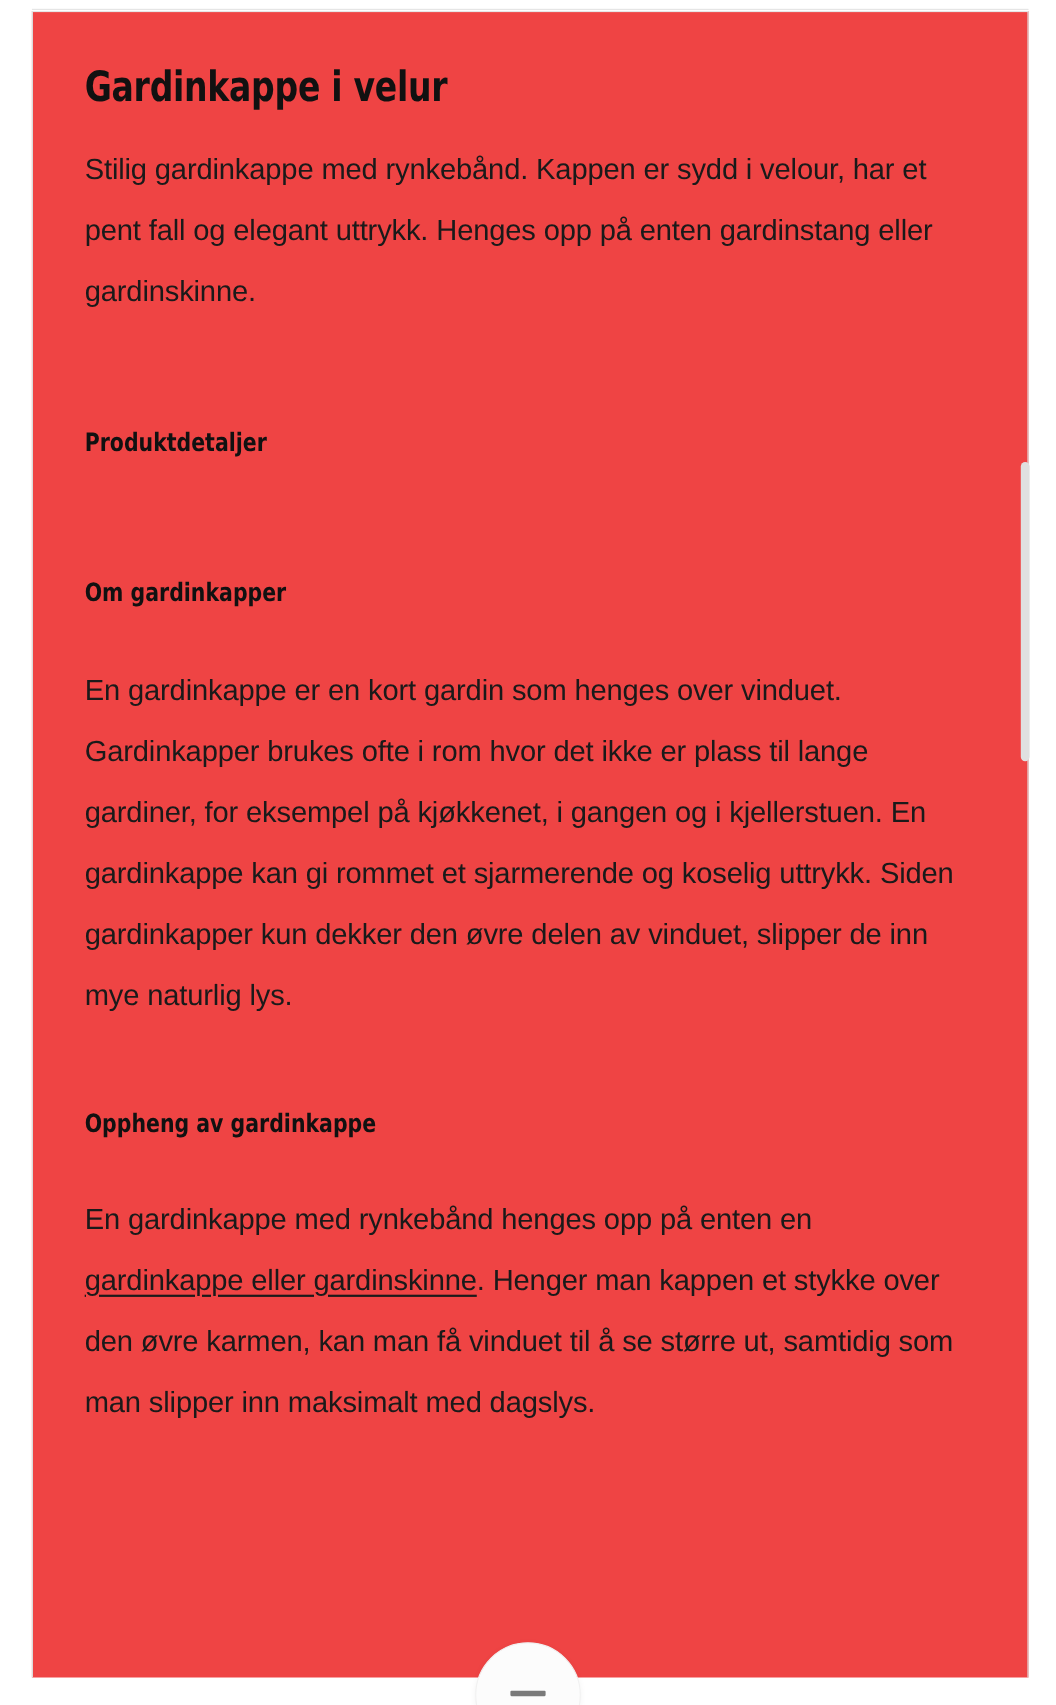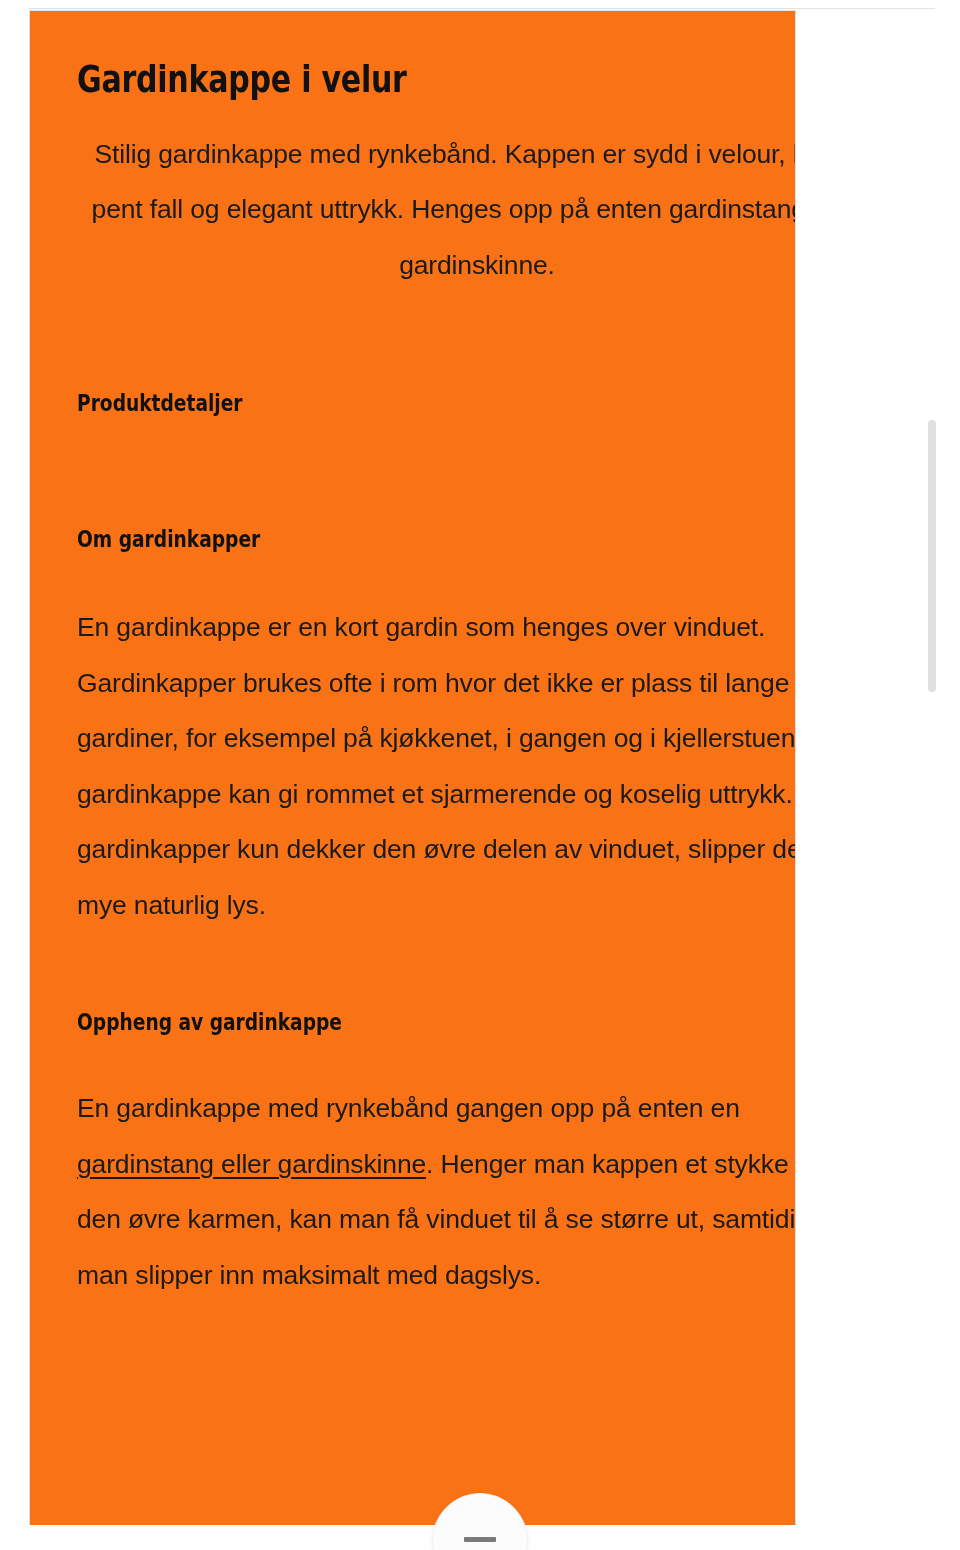--- a/index.html
+++ b/index.html
@@ -24,26 +24,26 @@
     top: 8px;
     height: 1px;
     background: #e3e3e3;
   }
 
   
   .panel {
     position: absolute;
     left: 29px;
     top: 10px;
-    width: 767px;
+    width: 906px;
     height: 1515px;
     border-left: 1px solid #dcdcdc;
     border-top: 1px solid #e6e6e6;
     border-right: 1px solid #dcdcdc;
-    background: #f97316;
+    background: #ef4444;
     box-sizing: border-box;
     overflow: hidden;
   }
 
   .content {
     position: absolute;
     left: 47px;
     top: 0;
     width: 800px;
   }
@@ -64,21 +64,20 @@
   p.lead, p.body-text {
     font-size: 26.5px;
     line-height: 55.5px;
     color: #1a1a1a;
     margin: 0;
     letter-spacing: -0.15px;
   }
 
   p.lead {
     padding-top: 25px;
-    text-align: center;
   }
 
   h2.section-heading {
     font-family: "DejaVu Sans Condensed", "Liberation Sans Narrow", "Liberation Sans", sans-serif;
     font-weight: 700;
     font-size: 23px;
     color: #111111;
     margin: 0;
     letter-spacing: 0px;
     transform: scaleX(0.9);
@@ -205,21 +204,21 @@
     <div class="spacer-after-om-head"></div>
 
     <p class="body-text">En gardinkappe er en kort gardin som henges over vinduet. Gardinkapper brukes ofte i rom hvor det ikke er plass til lange gardiner, for eksempel på kjøkkenet, i gangen og i kjellerstuen. En gardinkappe kan gi rommet et sjarmerende og koselig uttrykk. Siden gardinkapper kun dekker den øvre delen av vinduet, slipper de inn mye naturlig lys.</p>
 
     <div class="spacer-after-om-body"></div>
 
     <h2 class="section-heading">Oppheng av gardinkappe</h2>
 
     <div class="spacer-after-opp-head"></div>
 
-    <p class="body-text"><span>En gardinkappe med rynkebånd gangen opp på enten en </span><a class="inline-link" href="#">gardinstang eller gardinskinne</a><span>. Henger man kappen et stykke over den øvre karmen, kan man få vinduet til å se større ut, samtidig som man slipper inn maksimalt med dagslys.</span></p>
+    <p class="body-text"><span>En gardinkappe med rynkebånd henges opp på enten en </span><a class="inline-link" href="#">gardinkappe eller gardinskinne</a><span>. Henger man kappen et stykke over den øvre karmen, kan man få vinduet til å se større ut, samtidig som man slipper inn maksimalt med dagslys.</span></p>
 
   </div>
 </div>
 
 <div class="scrollbar-track"></div>
 <div class="scrollbar-thumb"></div>
 
 <div class="fab">
   <div class="fab-icon">
     <div class="fab-bar"></div>

